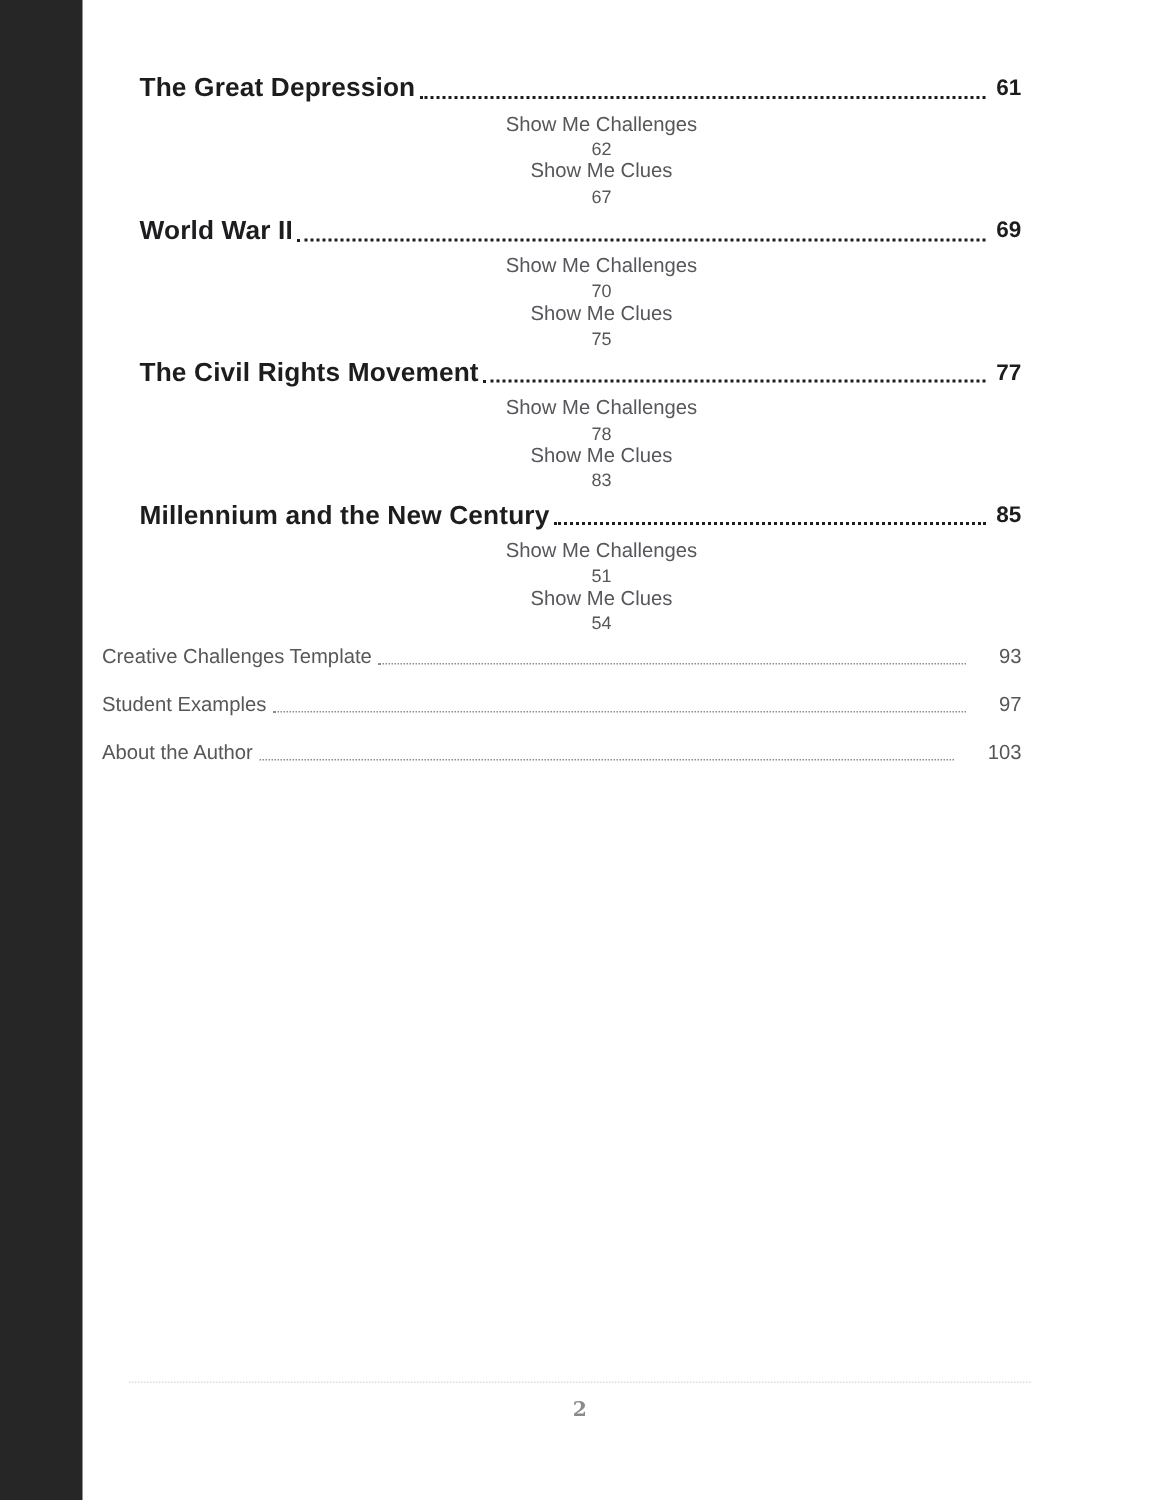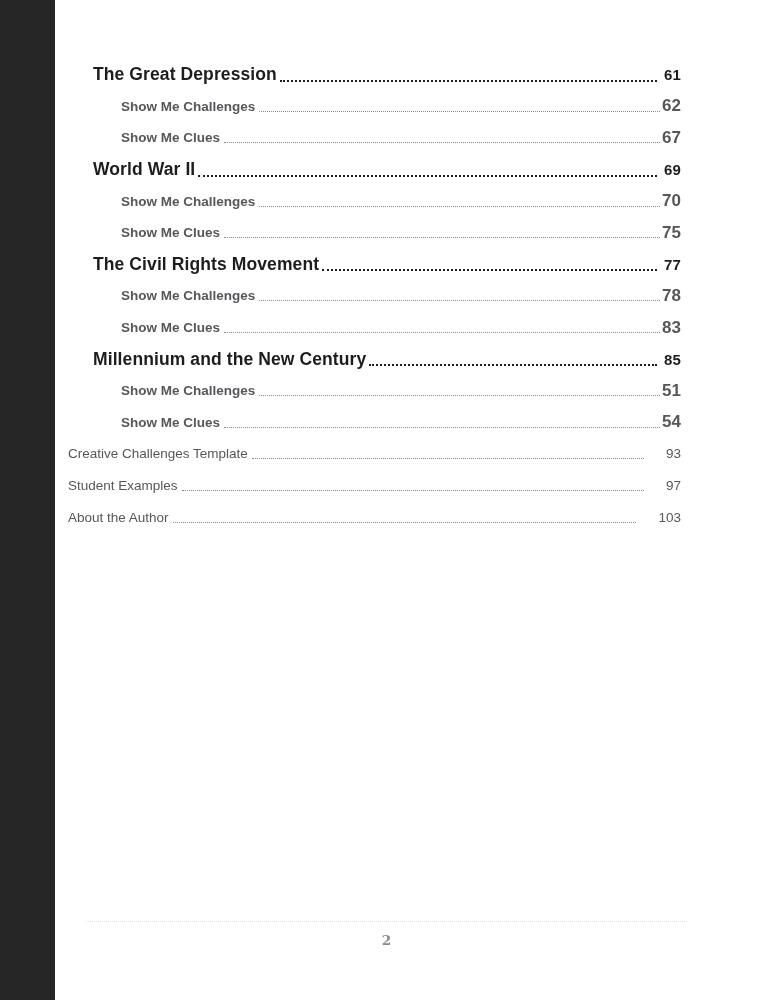--- a/index.html
+++ b/index.html
@@ -10,34 +10,34 @@
     --rule:#dcdcda;
     --pagenum:#8a8a8a;
   }
   *{margin:0;padding:0;box-sizing:border-box;}
   html,body{width:773px;height:1000px;background:#ffffff;overflow:hidden;
     font-family:"Liberation Sans",sans-serif;}
   .page{position:relative;width:773px;height:1000px;background:#ffffff;}
 
   .spine{position:absolute;left:0;top:0;width:55px;height:1000px;background:var(--bar);}
 
-  .toc{position:absolute;left:68px;top:59px;width:613px;}
+  .toc{position:absolute;left:68px;top:43px;width:613px;}
 
   .row{display:flex;align-items:center;height:31.6px;white-space:nowrap;}
 
   .row.heading{padding-left:25px;color:var(--heading);
     font-size:17.5px;font-weight:700;letter-spacing:.1px;}
   .row.heading .leader{flex:1;border-bottom:2px dotted var(--heading);
     margin:0 7px 0 3px;position:relative;top:6px;}
   .row.heading .pg{font-size:15px;font-weight:700;color:var(--heading);}
 
-  .row.sub{padding-left:53px;color:var(--body);font-size:13.5px;font-weight:700;}
+  .row.sub{padding-left:53px;color:var(--body);font-size:13.5px;font-weight:400;flex-direction:column;}
   .row.sub .leader{flex:1;border-bottom:1px dotted var(--dots-fine);
     margin:0 2px 0 4px;position:relative;top:5px;}
-  .row.sub .pg{font-size:17px;color:var(--body);}
+  .row.sub .pg{font-size:12px;color:var(--body);}
 
   .row.extra{padding-left:0;color:var(--body);font-size:13.5px;font-weight:400;align-items:center;}
   .row.extra .leader{flex:1;border-bottom:1px dotted var(--dots-fine);
     margin:0 2px 0 4px;position:relative;top:5px;}
   .row.extra .pg{font-size:13.5px;color:var(--body);margin-left:20px;}
 
   .footer-rule{position:absolute;left:86px;top:921px;width:601px;height:0;
     border-top:1px dotted var(--rule);}
   .folio{position:absolute;left:86px;top:932px;width:601px;text-align:center;
     font-family:"DejaVu Serif",serif;font-weight:700;font-size:13.5px;

